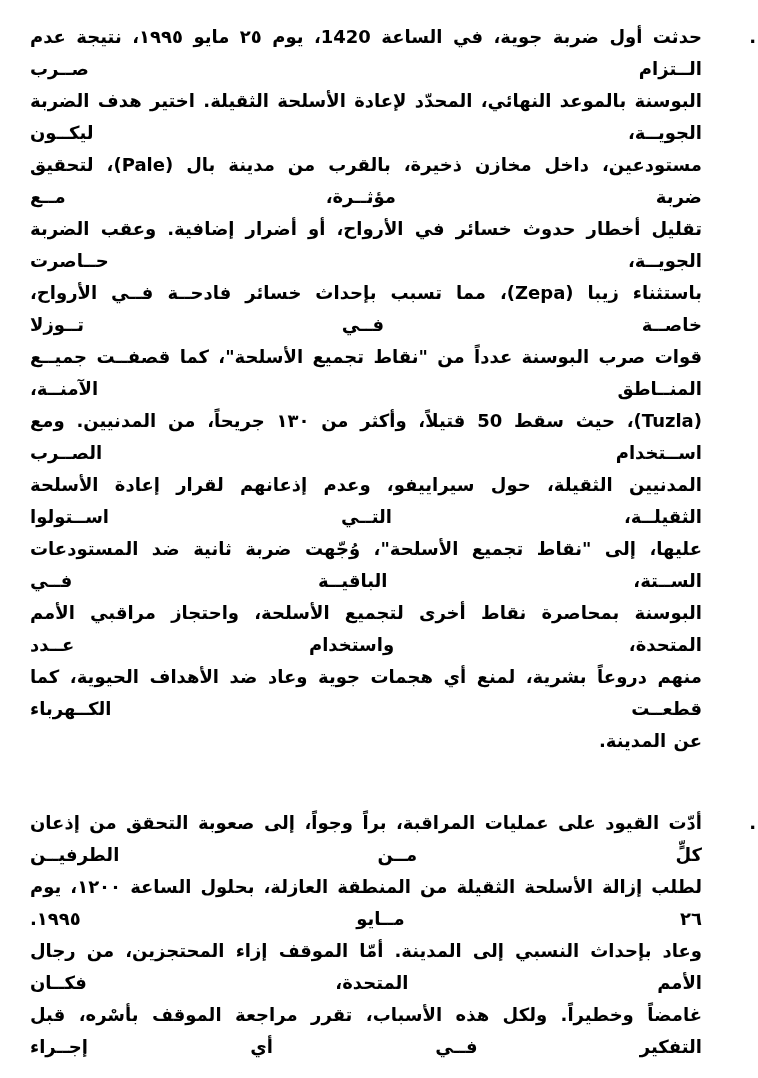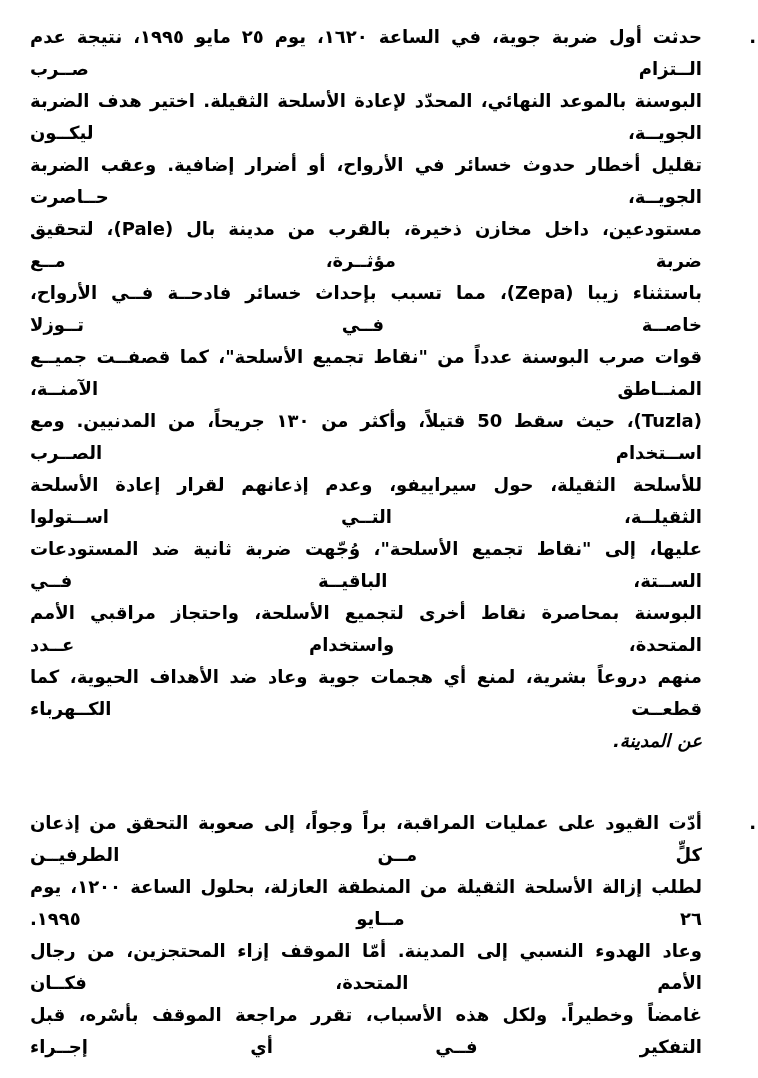--- a/index.html
+++ b/index.html
@@ -30,56 +30,55 @@
   .line {
     font-size: 18px;
     line-height: 32px;
     text-align: justify;
     text-align-last: justify;
     word-spacing: 1px;
   }
   .line.last {
     text-align: right;
     text-align-last: right;
-    font-style: italic;
   }
   .pnum {
     position: absolute;
     right: -38px;
     top: 0;
     font-size: 18px;
     line-height: 32px;
     white-space: nowrap;
   }
 </style>
 </head>
 <body>
 
 <div class="page">
 
   <div class="para">
     <div class="line">
-      <span class="pnum">١٢.</span><span>حدثت أول ضربة جوية، في الساعة ١٦٢٠، يوم ٢٥ مايو ١٩٩٥، نتيجة عدم الــتزام صــرب</span>
+      <span class="pnum">١٢.</span><span>حدثت أول ضربة جوية، في الساعة 1420، يوم ٢٥ مايو ١٩٩٥، نتيجة عدم الــتزام صــرب</span>
     </div>
     <div class="line">البوسنة بالموعد النهائي، المحدّد لإعادة الأسلحة الثقيلة. اختير هدف الضربة الجويــة، ليكــون</div>
+    <div class="line">مستودعين، داخل مخازن ذخيرة، بالقرب من مدينة بال (Pale)، لتحقيق ضربة مؤثــرة، مــع</div>
     <div class="line">تقليل أخطار حدوث خسائر في الأرواح، أو أضرار إضافية. وعقب الضربة الجويــة، حــاصرت</div>
-    <div class="line">مستودعين، داخل مخازن ذخيرة، بالقرب من مدينة بال (Pale)، لتحقيق ضربة مؤثــرة، مــع</div>
     <div class="line">باستثناء زيبا (Zepa)، مما تسبب بإحداث خسائر فادحــة فــي الأرواح، خاصــة فــي تــوزلا</div>
     <div class="line">قوات صرب البوسنة عدداً من "نقاط تجميع الأسلحة"، كما قصفــت جميــع المنــاطق الآمنــة،</div>
     <div class="line">(Tuzla)، حيث سقط 50 قتيلاً، وأكثر من ١٣٠ جريحاً، من المدنيين. ومع اســتخدام الصــرب</div>
-    <div class="line">للأسلحة الثقيلة، حول سيراييفو، وعدم إذعانهم لقرار إعادة الأسلحة الثقيلــة، التــي اســتولوا</div>
+    <div class="line">المدنيين الثقيلة، حول سيراييفو، وعدم إذعانهم لقرار إعادة الأسلحة الثقيلــة، التــي اســتولوا</div>
     <div class="line">عليها، إلى "نقاط تجميع الأسلحة"، وُجّهت ضربة ثانية ضد المستودعات الســتة، الباقيــة فــي</div>
     <div class="line">البوسنة بمحاصرة نقاط أخرى لتجميع الأسلحة، واحتجاز مراقبي الأمم المتحدة، واستخدام عــدد</div>
     <div class="line">منهم دروعاً بشرية، لمنع أي هجمات جوية وعاد ضد الأهداف الحيوية، كما قطعــت الكــهرباء</div>
     <div class="line last">عن المدينة.</div>
   </div>
 
   <div class="para gap-md">
     <div class="line">
       <span class="pnum">١٣.</span><span>أدّت القيود على عمليات المراقبة، براً وجواً، إلى صعوبة التحقق من إذعان كلٍّ مــن الطرفيــن</span>
     </div>
     <div class="line">لطلب إزالة الأسلحة الثقيلة من المنطقة العازلة، بحلول الساعة ١٢٠٠، يوم ٢٦ مــايو ١٩٩٥.</div>
-    <div class="line">وعاد الهدوء النسبي إلى المدينة. أمّا الموقف إزاء المحتجزين، من رجال الأمم المتحدة، فكــان</div>
+    <div class="line">وعاد بإحداث النسبي إلى المدينة. أمّا الموقف إزاء المحتجزين، من رجال الأمم المتحدة، فكــان</div>
     <div class="line">غامضاً وخطيراً. ولكل هذه الأسباب، تقرر مراجعة الموقف بأسْره، قبل التفكير فــي أي إجــراء</div>
 
   </div>
 
 </div>
 
 </body></html>

